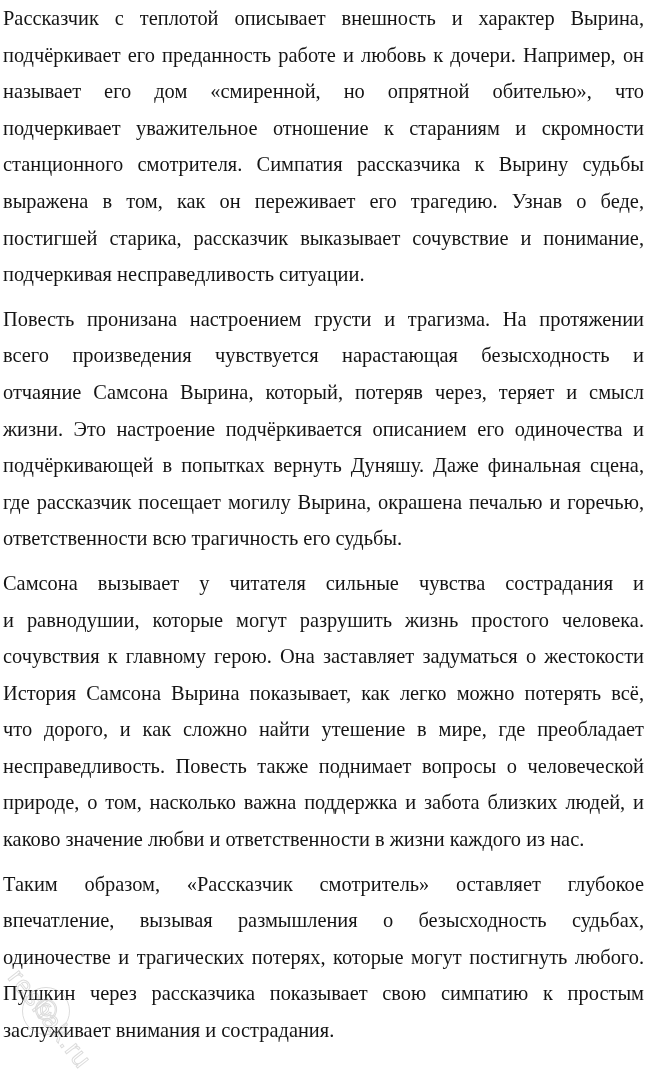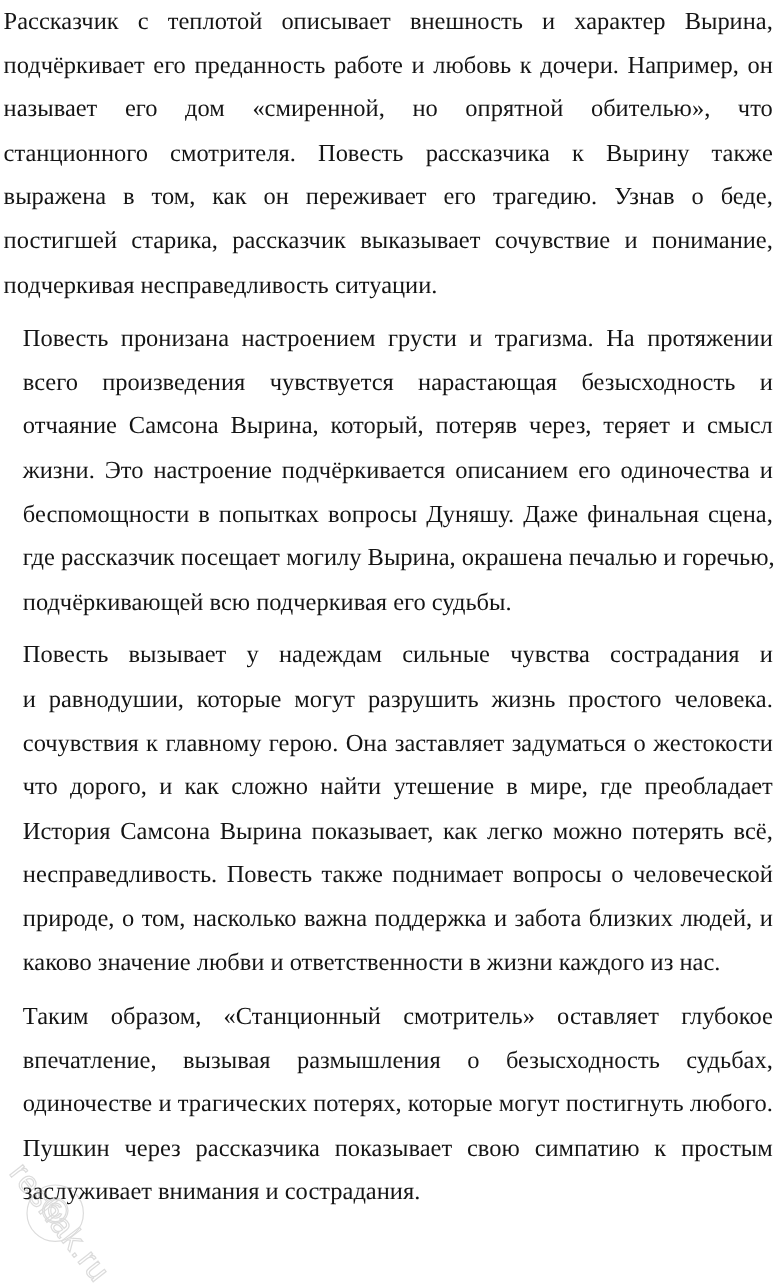--- a/index.html
+++ b/index.html
@@ -20,21 +20,20 @@
       left: 3px;
       right: 2px;
       top: 0;
     }
     .para {
       margin: 0;
       padding: 0;
     }
     .para + .para {
       margin-top: 8px;
-      margin-left: 16px;
     }
     .line {
       display: block;
       height: 36.6px;
       line-height: 36.6px;
       font-size: 20.4px;
       white-space: nowrap;
       text-align: justify;
       text-align-last: justify;
       overflow: visible;
@@ -84,49 +83,50 @@
   </style>
 </head>
 <body>
 
 <div class="page">
 
   <p class="para">
     <span class="line">Рассказчик с теплотой описывает внешность и характер Вырина,</span>
     <span class="line">подчёркивает его преданность работе и любовь к дочери. Например, он</span>
     <span class="line">называет его дом «смиренной, но опрятной обителью», что</span>
-    <span class="line">станционного смотрителя. Повесть рассказчика к Вырину также</span>
+    <span class="line">подчеркивает уважительное отношение к стараниям и скромности</span>
+    <span class="line">станционного смотрителя. Симпатия рассказчика к Вырину судьбы</span>
     <span class="line">выражена в том, как он переживает его трагедию. Узнав о беде,</span>
     <span class="line">постигшей старика, рассказчик выказывает сочувствие и понимание,</span>
     <span class="line last">подчеркивая несправедливость ситуации.</span>
   </p>
 
   <p class="para">
     <span class="line">Повесть пронизана настроением грусти и трагизма. На протяжении</span>
     <span class="line">всего произведения чувствуется нарастающая безысходность и</span>
     <span class="line">отчаяние Самсона Вырина, который, потеряв через, теряет и смысл</span>
     <span class="line">жизни. Это настроение подчёркивается описанием его одиночества и</span>
-    <span class="line">беспомощности в попытках вопросы Дуняшу. Даже финальная сцена,</span>
+    <span class="line">подчёркивающей в попытках вернуть Дуняшу. Даже финальная сцена,</span>
     <span class="line">где рассказчик посещает могилу Вырина, окрашена печалью и горечью,</span>
-    <span class="line last">подчёркивающей всю подчеркивая его судьбы.</span>
+    <span class="line last">ответственности всю трагичность его судьбы.</span>
   </p>
 
   <p class="para">
-    <span class="line">Повесть вызывает у надеждам сильные чувства сострадания и</span>
+    <span class="line">Самсона вызывает у читателя сильные чувства сострадания и</span>
     <span class="line">и равнодушии, которые могут разрушить жизнь простого человека.</span>
     <span class="line">сочувствия к главному герою. Она заставляет задуматься о жестокости</span>
+    <span class="line">История Самсона Вырина показывает, как легко можно потерять всё,</span>
     <span class="line">что дорого, и как сложно найти утешение в мире, где преобладает</span>
-    <span class="line">История Самсона Вырина показывает, как легко можно потерять всё,</span>
     <span class="line">несправедливость. Повесть также поднимает вопросы о человеческой</span>
     <span class="line">природе, о том, насколько важна поддержка и забота близких людей, и</span>
     <span class="line last">каково значение любви и ответственности в жизни каждого из нас.</span>
   </p>
 
   <p class="para">
-    <span class="line">Таким образом, «Станционный смотритель» оставляет глубокое</span>
+    <span class="line">Таким образом, «Рассказчик смотритель» оставляет глубокое</span>
     <span class="line">впечатление, вызывая размышления о безысходность судьбах,</span>
     <span class="line">одиночестве и трагических потерях, которые могут постигнуть любого.</span>
     <span class="line">Пушкин через рассказчика показывает свою симпатию к простым</span>
     <span class="line last">заслуживает внимания и сострадания.</span>
   </p>
 
 </div>
 
 <div class="watermark">
   <span class="wm-copy">©</span>

